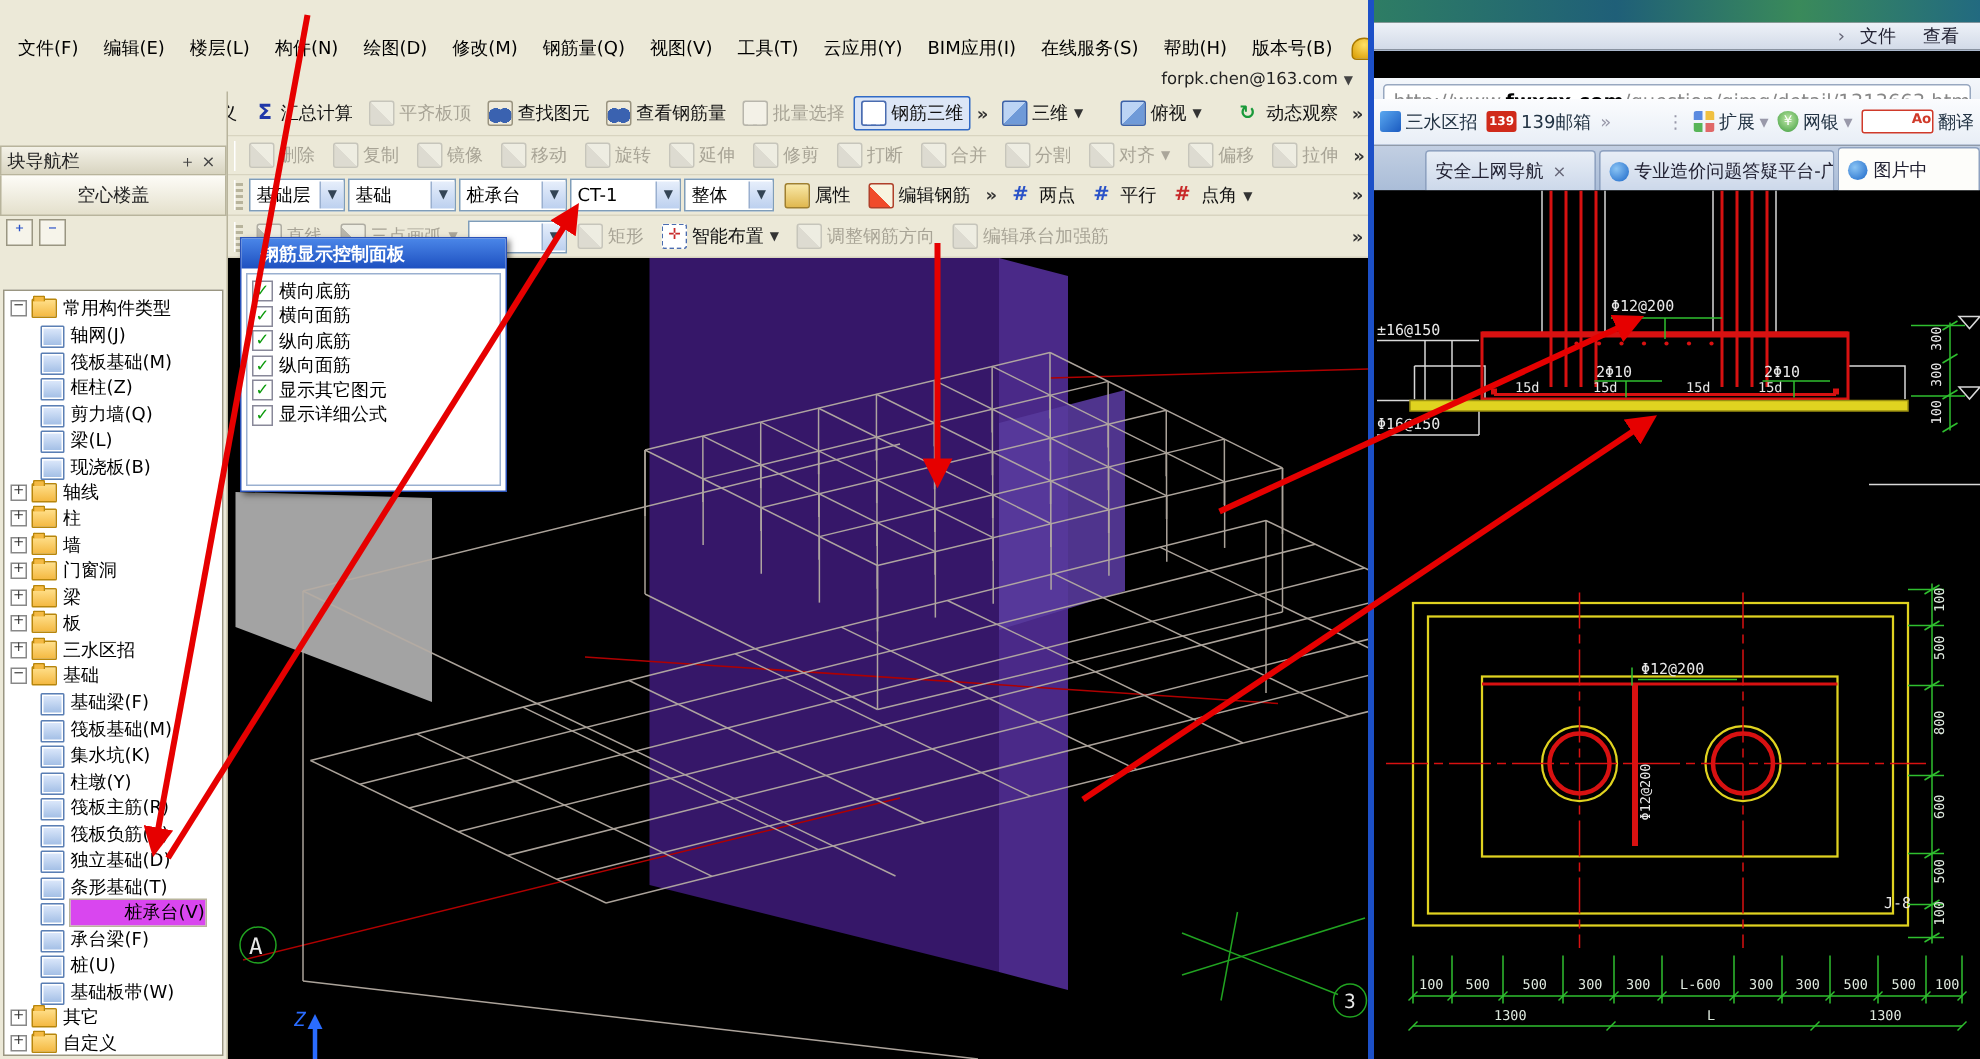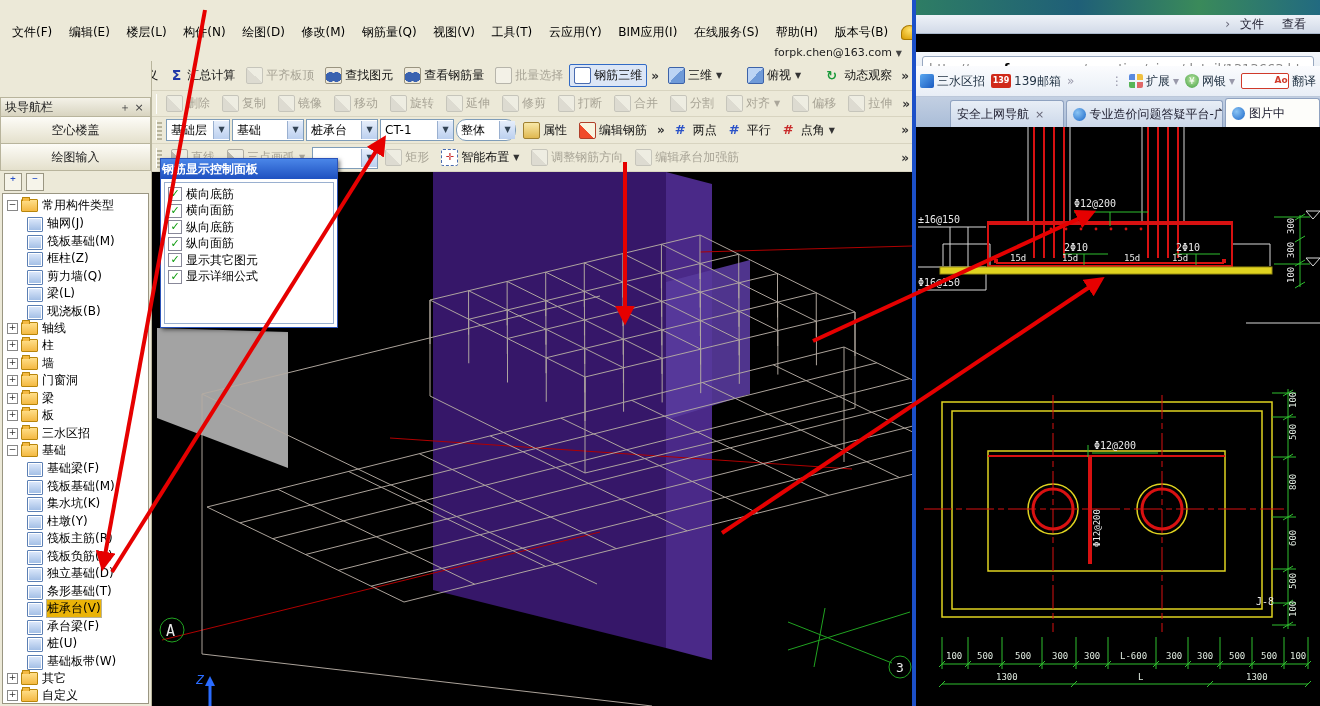--- a/index.html
+++ b/index.html
@@ -94,30 +94,30 @@
   .texp{width:9px;height:9px;border:1px solid #888;background:#fff;font-size:9px;line-height:7px;
      text-align:center;color:#333;margin:0 3px 0 2px;flex:0 0 auto;}
   .folder{width:15px;height:11px;background:linear-gradient(#ffdf8a,#f4b942);border:1px solid #b8860b;
      border-radius:1px;position:relative;margin-right:4px;flex:0 0 auto;}
   .folder::before{content:"";position:absolute;left:0;top:-3px;width:6px;height:3px;
      background:#f4b942;border:1px solid #b8860b;border-bottom:none;border-radius:1px 1px 0 0;}
   .tico{width:14px;height:13px;border:1px solid #5b7fb4;border-radius:1px;margin-right:4px;flex:0 0 auto;
      background:linear-gradient(#dfeafc,#9fbce4);box-shadow:inset 0 0 0 1px #fff;}
   .child{padding-left:22px;align-items:flex-end;}
   .tlabel{color:#000;}
-  .trow.selected .tlabel{background:#eab308;outline:1px solid #b8b49c;}
+  .trow.selected .tlabel{background:#d946ef;outline:1px solid #b8b49c;padding-left:36px;}
 
   
   #viewport{left:152px;top:172px;width:760px;height:534px;background:#000;}
 
   
   #rebarpanel{left:160px;top:158px;width:176px;height:168px;border:1px solid #2a52b8;
      background:#fff;box-shadow:2px 2px 4px rgba(0,0,0,.5);z-index:20;}
   #rp-title{height:20px;background:linear-gradient(#4a86e8,#1e50c0);color:#fff;font-weight:bold;
-     font-size:12px;display:flex;align-items:center;padding-left:1px;}
+     font-size:12px;display:flex;align-items:center;padding-left:13px;}
   #rp-body{position:absolute;left:3px;right:3px;top:23px;bottom:3px;border:1px solid #9ab0d0;
      background:#fff;padding:3px 0 0 3px;overflow:hidden;}
   .rp-row{display:flex;align-items:center;height:16.5px;}
   .cb{width:12px;height:12px;border:1px solid #889;background:#fff;color:#0a9a0a;font-weight:bold;
      font-size:11px;line-height:11px;text-align:center;margin-right:4px;flex:0 0 auto;}
 
   
   #browser{left:912px;top:0;width:408px;height:706px;background:#000;border-left:4px solid #1c50c8;box-sizing:border-box;}
   #wallpaper{left:0;top:0;width:404px;height:15px;
      background:linear-gradient(90deg,#2e7d64,#1f5f78 40%,#3a8a5a 70%,#226a80);}
@@ -313,21 +313,21 @@
         <span class="btn">▼</span>
       </span>
       <span class="combo" style="width: 70px;">
         <span class="val">桩承台</span>
         <span class="btn">▼</span>
       </span>
       <span class="combo" style="width: 72px;">
         <span class="val">CT-1</span>
         <span class="btn">▼</span>
       </span>
-      <span class="combo" style="width: 58px; border-radius: 10px;">
+      <span class="combo" style="width: 58px;">
         <span class="val">整体</span>
         <span class="btn">▼</span>
       </span>
       <span class="tbtn">
         <span class="ico attr"></span>
         <span>属性</span>
       </span>
       <span class="tbtn">
         <span class="ico pen"></span>
         <span>编辑钢筋</span>
@@ -383,21 +383,20 @@
       <span class="chev">»</span>
     </div>
 
   <div id="navpanel" class="abs">
     <div id="nav-header">
       <span id="nav-title">块导航栏</span>
       <span class="nav-hbtn">＋</span>
       <span class="nav-hbtn">×</span>
     </div>
     <div class="navbtn">空心楼盖</div>
-    <div class="navbtn">绘图输入</div>
     <div id="treetools">
       <span class="ttool">⁺</span>
       <span class="ttool">⁻</span>
     </div>
     <div id="tree">
         <div class="trow">
           <span class="texp">−</span>
           <span class="folder"></span>
           <span class="tlabel">常用构件类型</span>
         </div>

